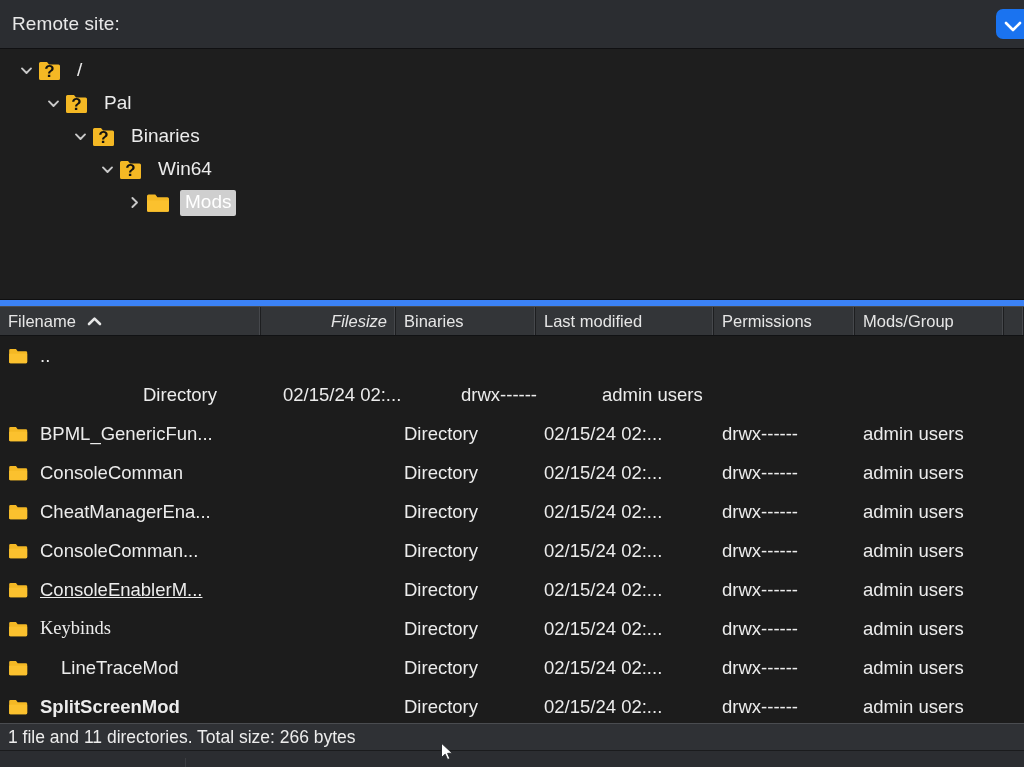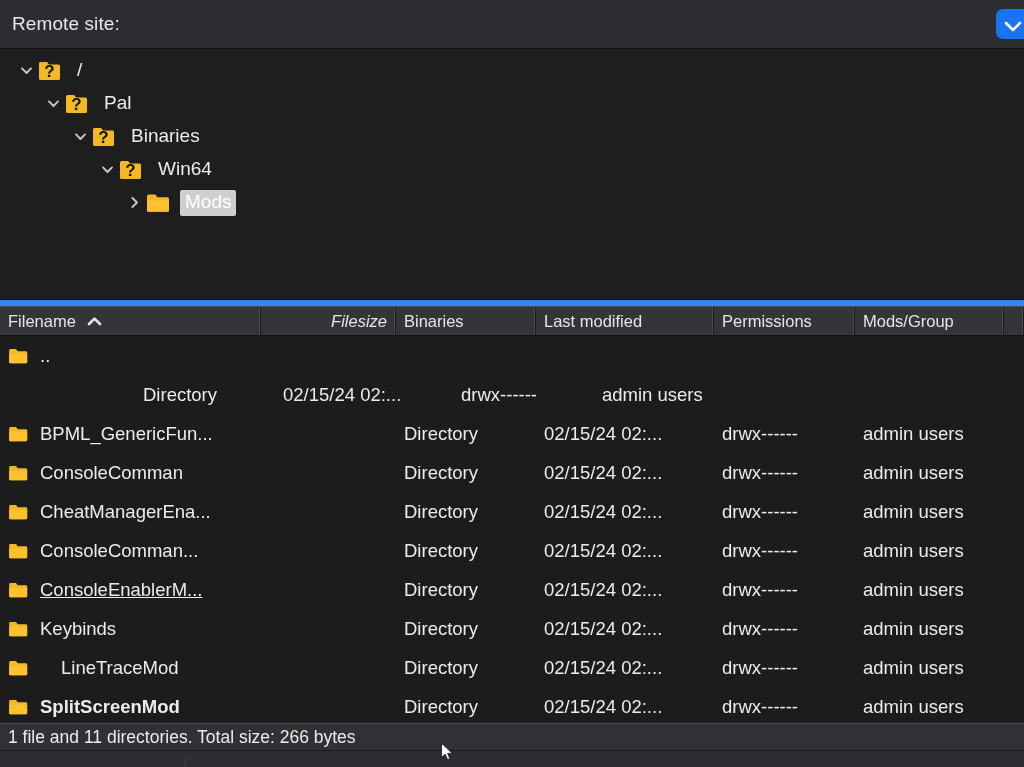--- a/index.html
+++ b/index.html
@@ -475,21 +475,21 @@
         </div>
         <div class="cell " style="width: 141px; flex: 0 0 141px;">
           <span>drwx------</span>
         </div>
         <div class="cell " style="width: 149px; flex: 0 0 149px;">
           <span>admin users</span>
         </div>
         <div class="cell " style="width: 20px; flex: 0 0 20px;"></div>
       </div>
       <div class="file-row">
-        <div class="cell name" style="width: 261px; flex: 0 0 261px;">
+        <div class="cell name" style="width: 261px; flex: 0 0 261px; font-family: Liberation Serif, serif;">
           <span class="file-icon"><svg width="22" height="18" viewBox="0 0 26 22">
               <path d="M1 4 A1.6 1.6 0 0 1 2.6 2.4 H9.3 L11.4 5.2 H21.4 A1.6 1.6 0 0 1 23 6.8 V18.2 A1.6 1.6 0 0 1 21.4 19.8 H2.6 A1.6 1.6 0 0 1 1 18.2 Z" fill="#f4b824"></path>
               <path d="M1 8.4 H23 V18.2 A1.6 1.6 0 0 1 21.4 19.8 H2.6 A1.6 1.6 0 0 1 1 18.2 Z" fill="#fbc12e"></path>
             </svg></span>
           <span>Keybinds</span>
         </div>
         <div class="cell size" style="width: 135px; flex: 0 0 135px;">
           <span></span>
         </div>
         <div class="cell " style="width: 140px; flex: 0 0 140px;">

